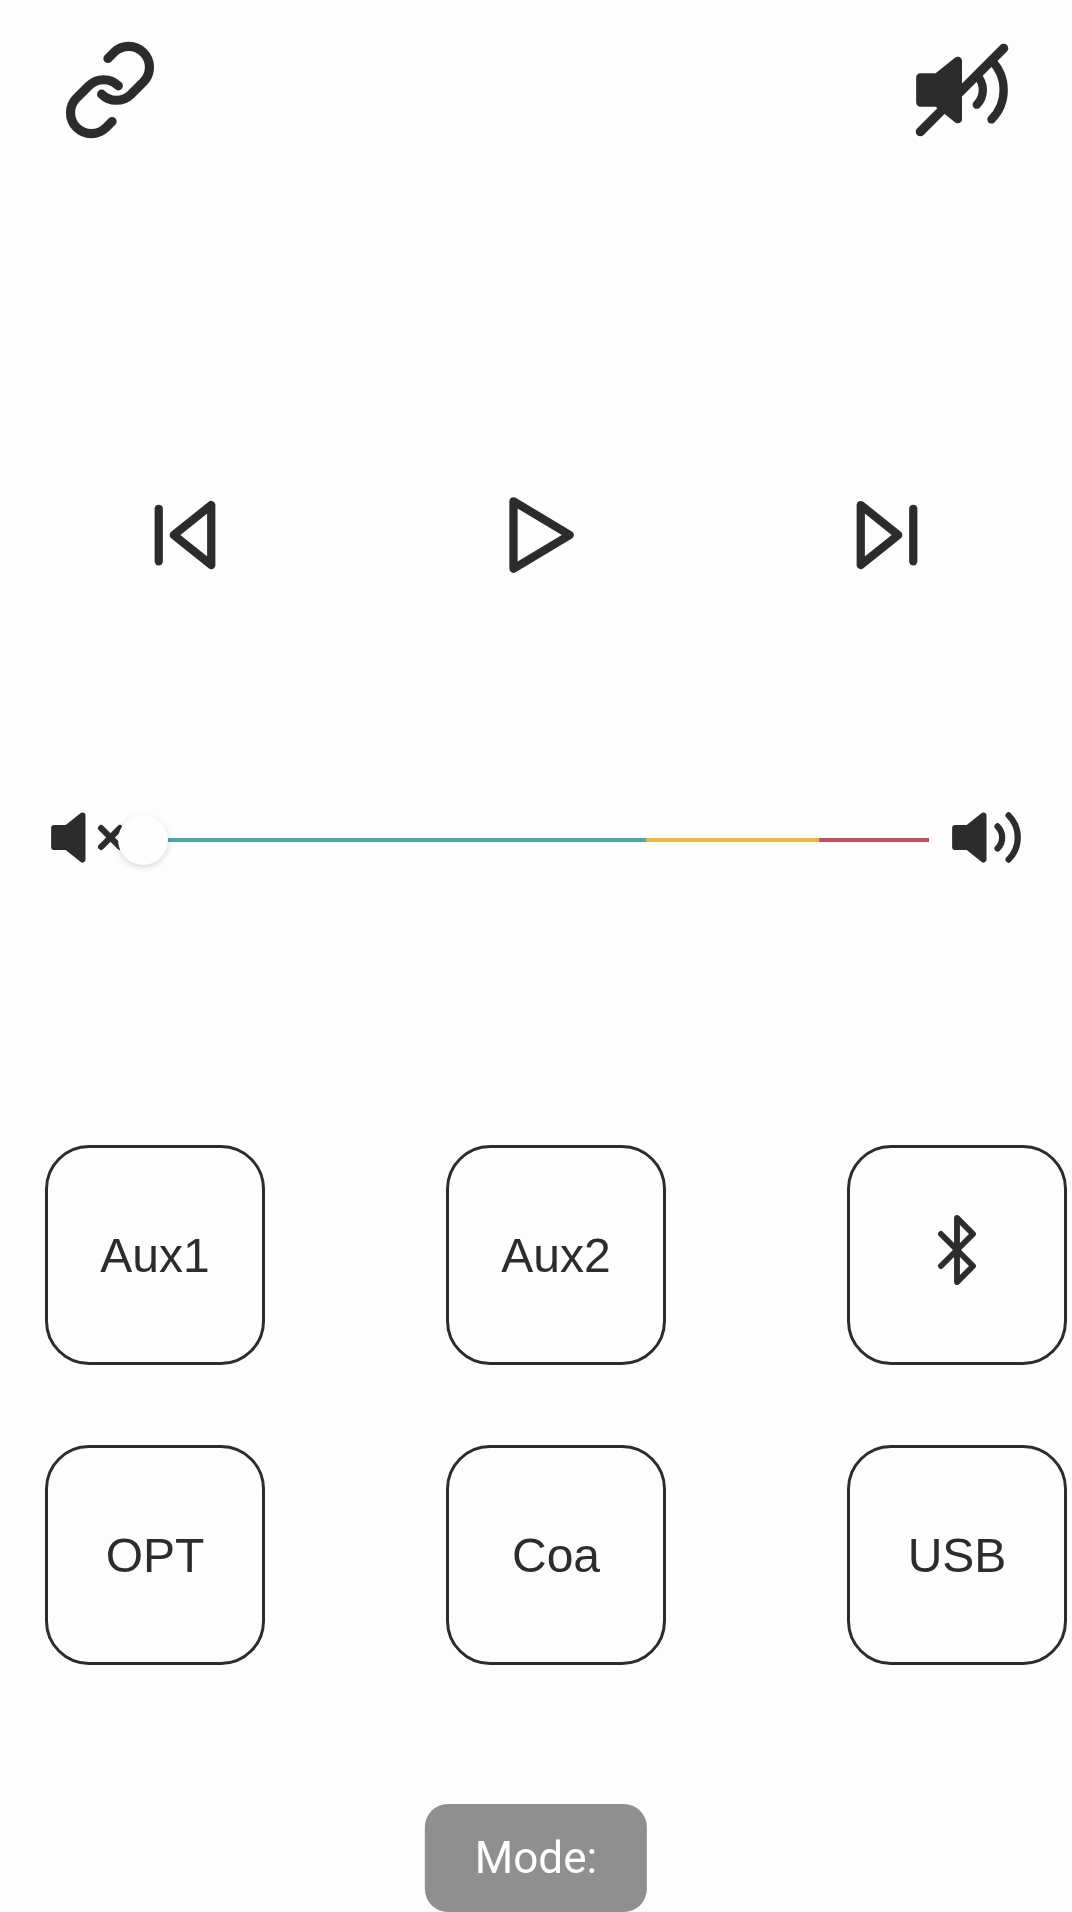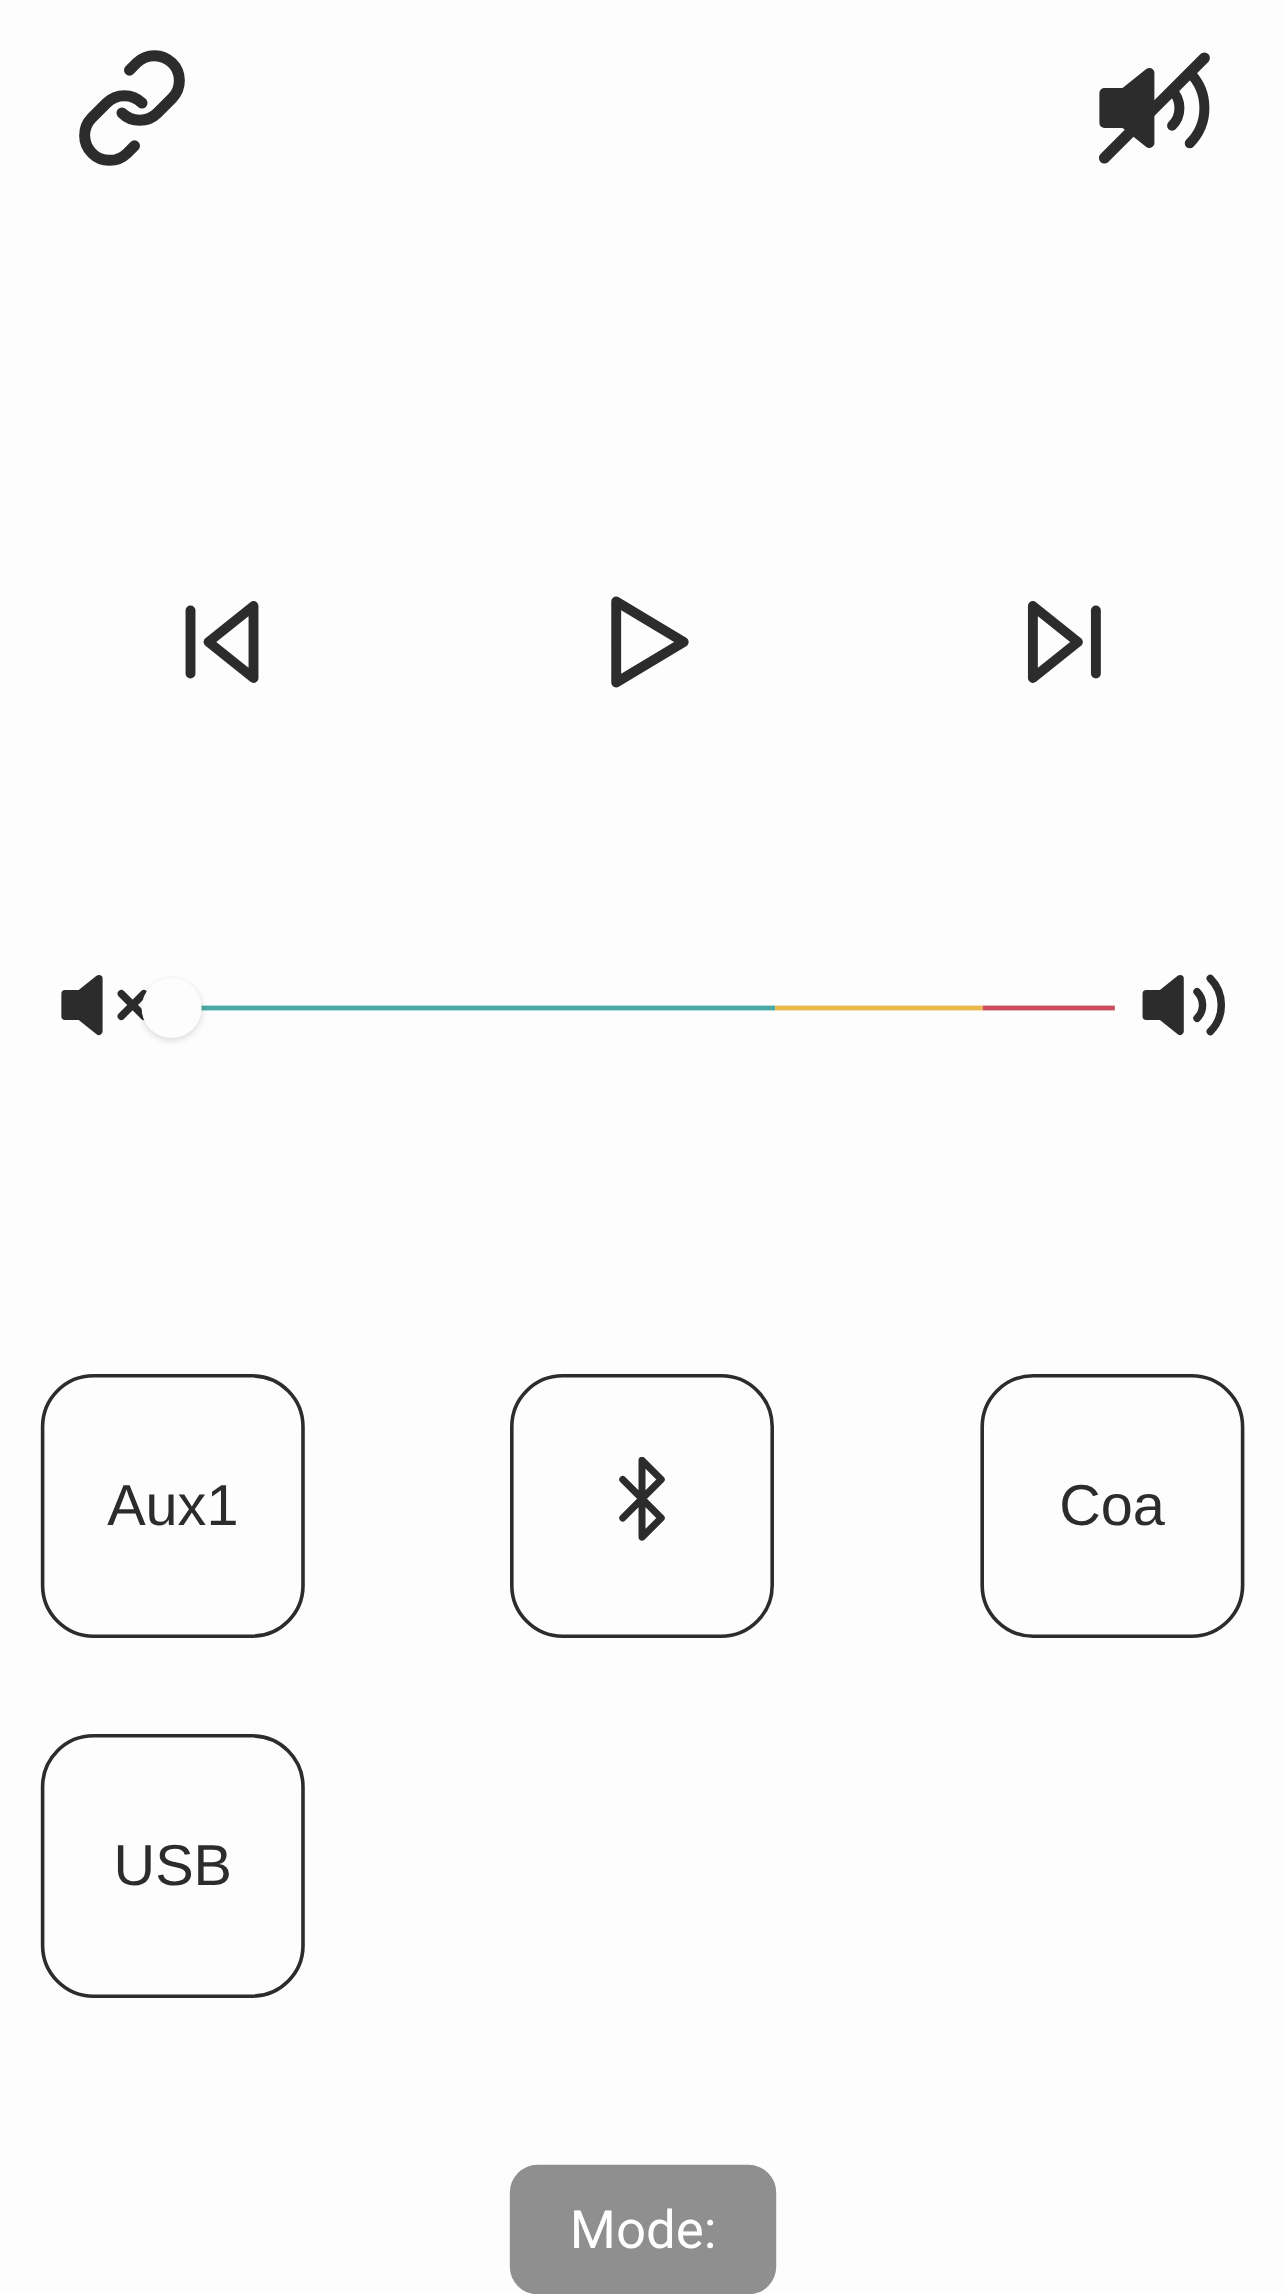--- a/index.html
+++ b/index.html
@@ -104,20 +104,21 @@
       border: 3px solid #2c2c2c;
       border-radius: 44px;
       background: transparent;
       display: flex;
       align-items: center;
       justify-content: center;
       font-size: 48px;
       color: #2c2c2c;
       font-weight: 400;
       cursor: pointer;
+      margin-left: 11px;
     }
     .source-btn svg {
       width: 70px;
       height: 70px;
     }
     .mode-pill {
       position: absolute;
       top: 1804px;
       left: 50%;
       transform: translateX(-50%);
@@ -189,27 +190,33 @@
       <path d="M19.07 4.93a10 10 0 0 1 0 14.14"></path>
     </svg>
   </div>
 </div>
 
 <div class="source-grid">
   <button class="source-btn">
     <span>Aux1</span>
   </button>
   <button class="source-btn">
+    <span>Aux2</span>
+  </button>
+  <button class="source-btn">
     <span>
       <svg viewBox="0 0 24 24" fill="none" stroke="#2c2c2c" stroke-width="2" stroke-linecap="round" stroke-linejoin="round">
         <path d="M6.5 6.5 17.5 17.5 12 23V1l5.5 5.5L6.5 17.5"></path>
       </svg>
     </span>
   </button>
   <button class="source-btn">
+    <span>OPT</span>
+  </button>
+  <button class="source-btn">
     <span>Coa</span>
   </button>
   <button class="source-btn">
     <span>USB</span>
   </button>
 </div>
 
 <div class="mode-pill">
   <span>Mode:</span>
 </div>

